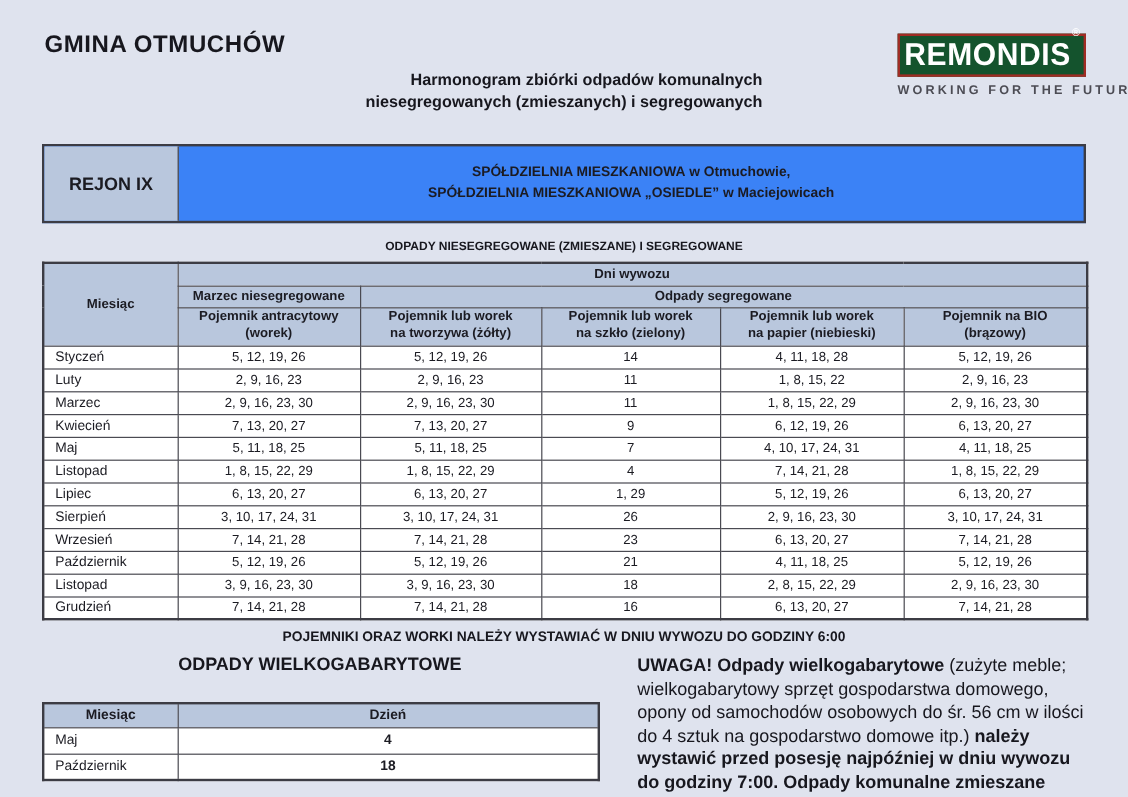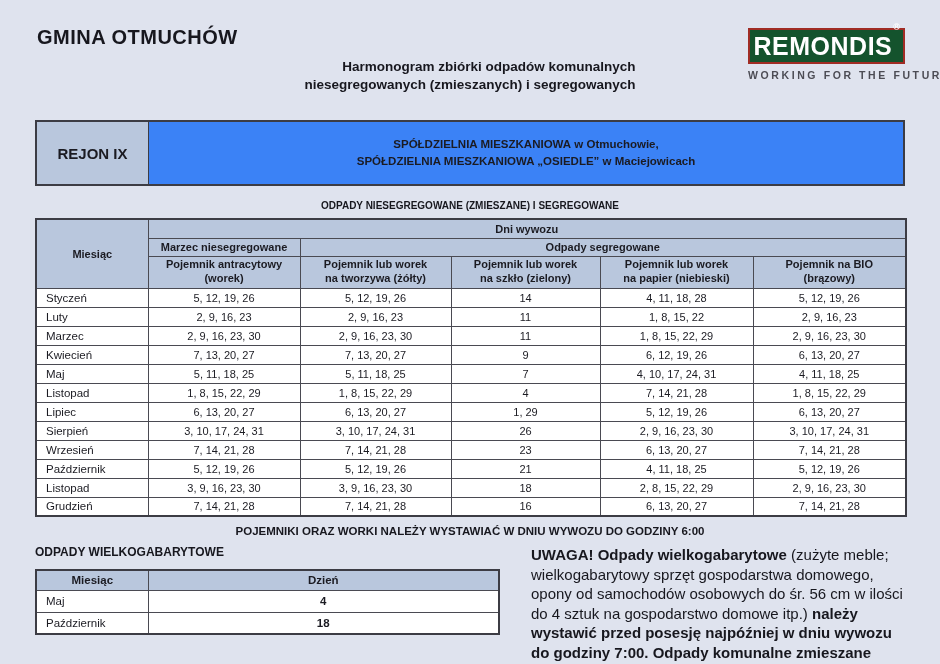--- a/index.html
+++ b/index.html
@@ -72,21 +72,21 @@
   td.month-cell { text-align:left; padding-left:9px; font-size:11.5px; font-weight:normal; }
   td.dates-cell { font-weight:normal; }
 
   .setout-note {
     text-align:center; font-size:11.5px; font-weight:bold; margin:8px 0 6px; color:#17171e;
   }
 
   
   .bottom { display:flex; margin-top:2px; }
   .bottom-left { width:463px; }
-  .bulky-title { text-align:left; font-size:12px; font-weight:bold; margin:2px 0 10px; color:#17171e; }
+  .bulky-title { text-align:center; font-size:15px; font-weight:bold; margin:2px 0 23px; color:#17171e; }
   .bulky-table { width:463px; border:2px solid #3c3c44; }
   .bulky-table th, .bulky-table td { border:1px solid #4a4a52; }
   .bulky-table th { background:#b9c7dd; font-size:11.5px; font-weight:bold; height:20px; }
   .bulky-table td { height:22px; font-size:11.5px; }
   .bulky-table td.month-cell { padding-left:9px; }
   .bulky-table td.day-cell { text-align:center; font-weight:bold; }
 
   .bottom-right { flex:1; margin-left:33px; padding-top:2px; }
   .notice { font-size:15px; line-height:1.3; color:#17171e; }
   .notice b { font-weight:bold; }

